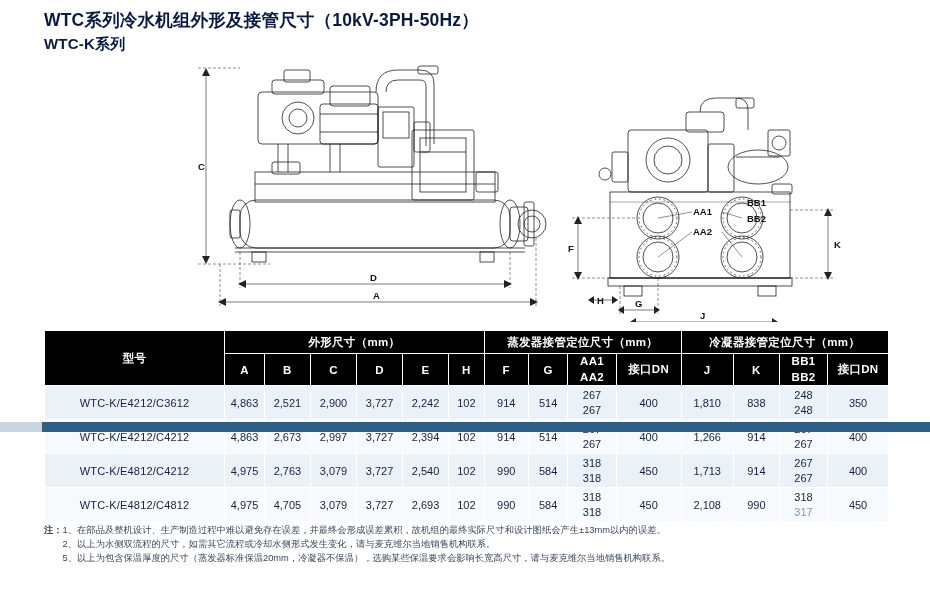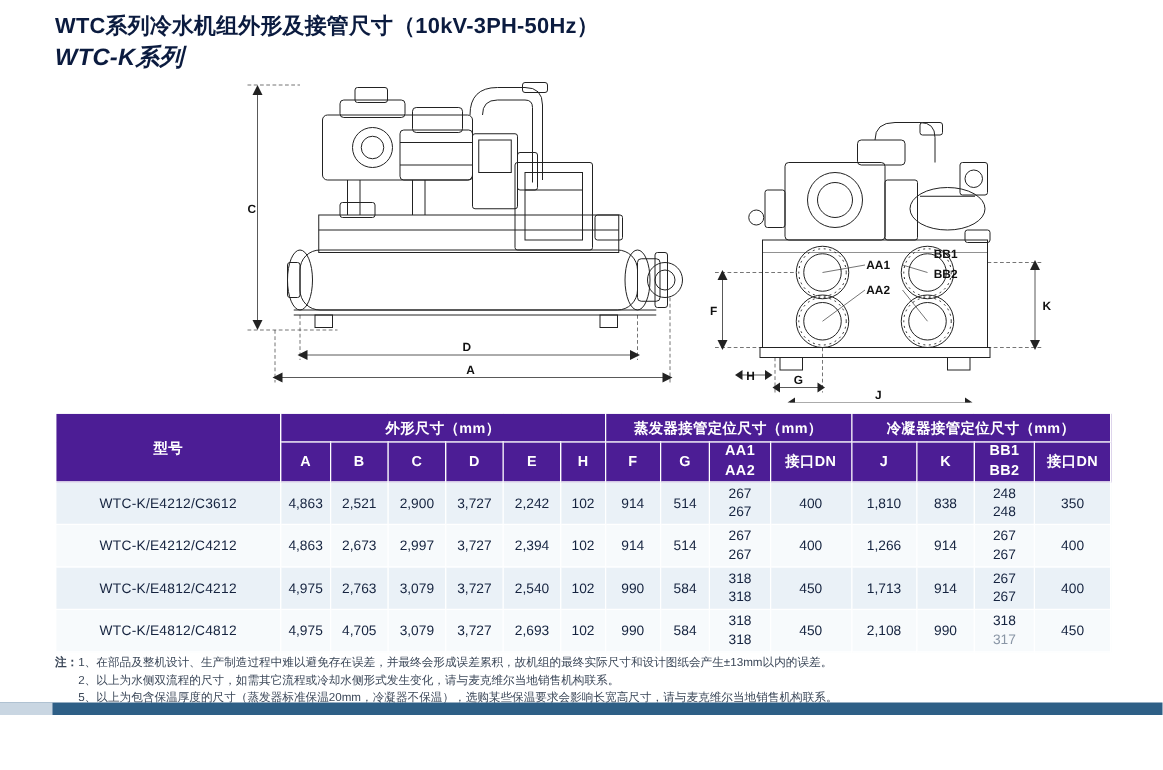--- a/index.html
+++ b/index.html
@@ -5,31 +5,31 @@
   * { box-sizing: border-box; }
   html, body { margin:0; padding:0; }
   body {
     width: 930px; height: 616px;
     background: #ffffff;
     font-family: "Liberation Sans", sans-serif;
     color: #1b1b1b;
     position: relative;
     overflow: hidden;
   }
-  .page { position: relative; width:930px; height:572px; }
+  .page { position: relative; width:930px; height:432px; }
 
   
   .title-block { position:absolute; left:44px; top:8px; }
   .title-main {
     font-size: 17.5px; font-weight: bold; color:#0b1b3f;
     letter-spacing: .2px; line-height: 1.45;
   }
   .title-sub {
-    font-size: 19px; font-weight: bold; color:#0b1b3f;
-    letter-spacing: .2px; line-height: 1.45; font-style: italic;
+    font-size: 15px; font-weight: bold; color:#0b1b3f;
+    letter-spacing: .2px; line-height: 1.45;
   }
 
   
   .drawing { position:absolute; left:180px; top:52px; width:700px; height:270px; }
   .drawing svg { display:block; }
 
   
   .table-wrap { position:absolute; left:44px; top:330px; width:845px; }
   table.spec {
     border-collapse: collapse;
@@ -37,21 +37,21 @@
     font-size: 11px;
     color:#15233f;
   }
   table.spec th, table.spec td {
     border: 1px solid #ffffff;
     text-align:center;
     vertical-align: middle;
     padding: 0;
   }
   table.spec thead th {
-    background:#4c1d95;
+    background:#000000;
     color:#ffffff;
     font-weight:bold;
     font-size: 11.5px;
     height: 23px;
     border: 1px solid #ffffff;
     letter-spacing:.3px;
   }
   table.spec thead th.sub { height:22px; font-size:11.5px; }
   table.spec tbody td { height: 34px; font-size: 11px; }
   tr.row-a td { background:#eaf1f7; }

